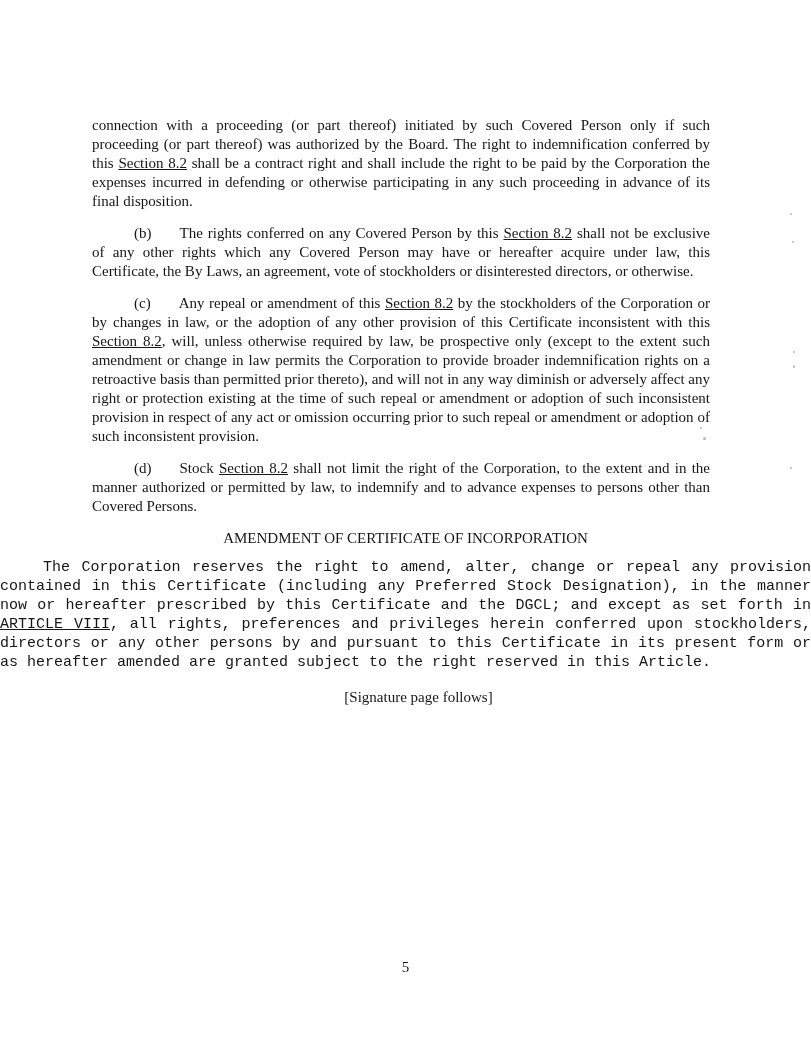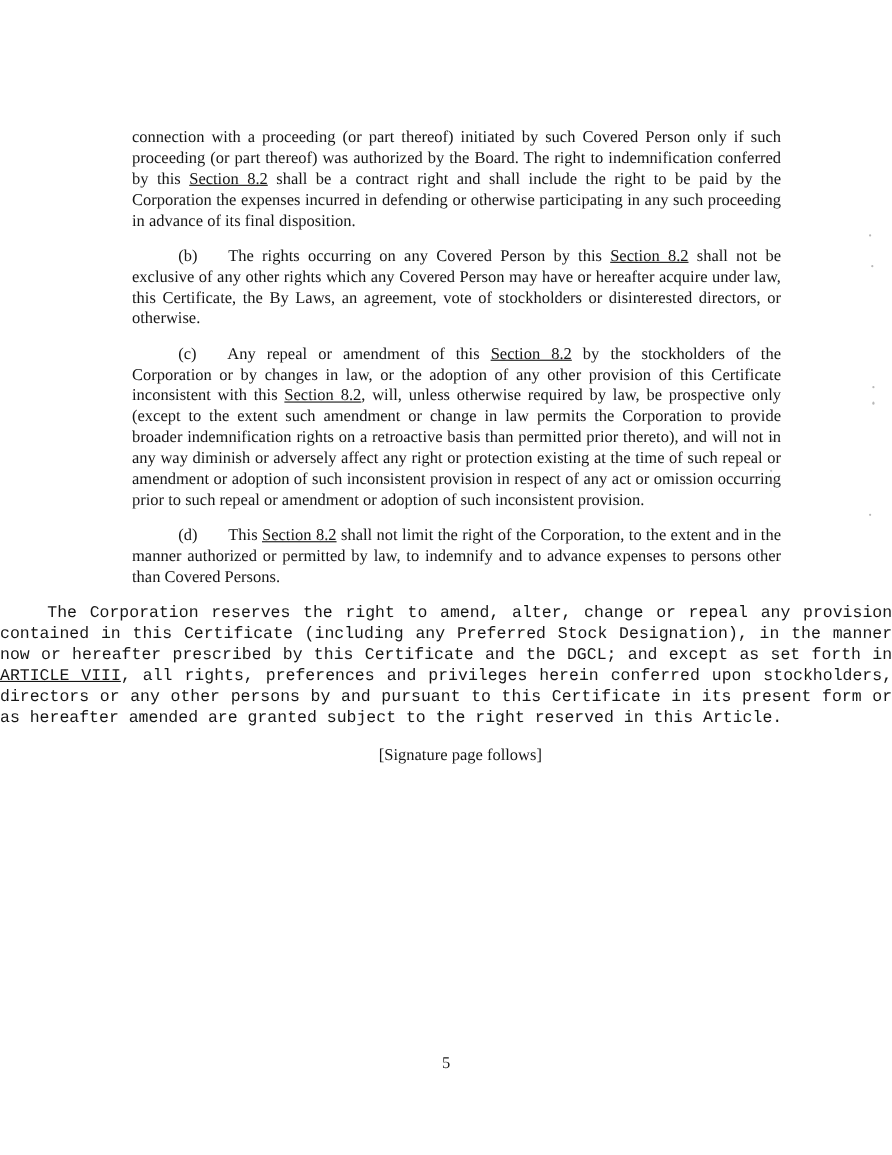--- a/index.html
+++ b/index.html
@@ -15,21 +15,21 @@
     font-family: "Liberation Serif", serif;
     font-size: 15px;
     line-height: 19px;
     color: #161616;
     overflow: hidden;
   }
   .content {
     padding-top: 116px;
   }
   .sec82-block {
-    margin-left: 120px;
+    margin-left: 92px;
     margin-right: 101px;
   }
   p.para {
     margin: 0 0 13px 0;
     text-align: justify;
   }
   p.sub {
     text-indent: 42px;
   }
   .plabel {
@@ -70,29 +70,30 @@
 </head>
 <body>
 
 <div class="page">
   <div class="content">
 
     <div class="sec82-block">
 
       <p class="para"><span>connection with a proceeding (or part thereof) initiated by such Covered Person only if such proceeding (or part thereof) was authorized by the Board.  The right to indemnification conferred by this </span><span class="u">Section 8.2</span><span> shall be a contract right and shall include the right to be paid by the Corporation the expenses incurred in defending or otherwise participating in any such proceeding in advance of its final disposition.</span></p>
 
-      <p class="para sub"><span class="plabel">(b)</span><span>The rights occurring on any Covered Person by this </span><span class="u">Section 8.2</span><span> shall not be exclusive of any other rights which any Covered Person may have or hereafter acquire under law, this Certificate, the By Laws, an agreement, vote of stockholders or disinterested directors, or otherwise.</span></p>
+      <p class="para sub"><span class="plabel">(b)</span><span>The rights conferred on any Covered Person by this </span><span class="u">Section 8.2</span><span> shall not be exclusive of any other rights which any Covered Person may have or hereafter acquire under law, this Certificate, the By Laws, an agreement, vote of stockholders or disinterested directors, or otherwise.</span></p>
 
       <p class="para sub"><span class="plabel">(c)</span><span>Any repeal or amendment of this </span><span class="u">Section 8.2</span><span> by the stockholders of the Corporation or by changes in law, or the adoption of any other provision of this Certificate inconsistent with this </span><span class="u">Section 8.2</span><span>, will, unless otherwise required by law, be prospective only (except to the extent such amendment or change in law permits the Corporation to provide broader indemnification rights on a retroactive basis than permitted prior thereto), and will not in any way diminish or adversely affect any right or protection existing at the time of such repeal or amendment or adoption of such inconsistent provision in respect of any act or omission occurring prior to such repeal or amendment or adoption of such inconsistent provision.</span></p>
 
-      <p class="para sub"><span class="plabel">(d)</span><span>This </span><span class="u">Section 8.2</span><span> shall not limit the right of the Corporation, to the extent and in the manner authorized or permitted by law, to indemnify and to advance expenses to persons other than Covered Persons.</span></p>
+      <p class="para sub"><span class="plabel">(d)</span><span>Stock </span><span class="u">Section 8.2</span><span> shall not limit the right of the Corporation, to the extent and in the manner authorized or permitted by law, to indemnify and to advance expenses to persons other than Covered Persons.</span></p>
 
     </div>
 
     <div class="heading">
+      <div>AMENDMENT OF CERTIFICATE OF INCORPORATION</div>
     </div>
 
     <p class="para article-para"><span>The Corporation reserves the right to amend, alter, change or repeal any provision contained in this Certificate (including any Preferred Stock Designation), in the manner now or hereafter prescribed by this Certificate and the DGCL; and except as set forth in </span><span class="u">ARTICLE VIII</span><span>, all rights, preferences and privileges herein conferred upon stockholders, directors or any other persons by and pursuant to this Certificate in its present form or as hereafter amended are granted subject to the right reserved in this Article.</span></p>
 
     <div class="signature-note">[Signature page follows]</div>
 
   </div>
 
   <div class="page-number">5</div>
 

